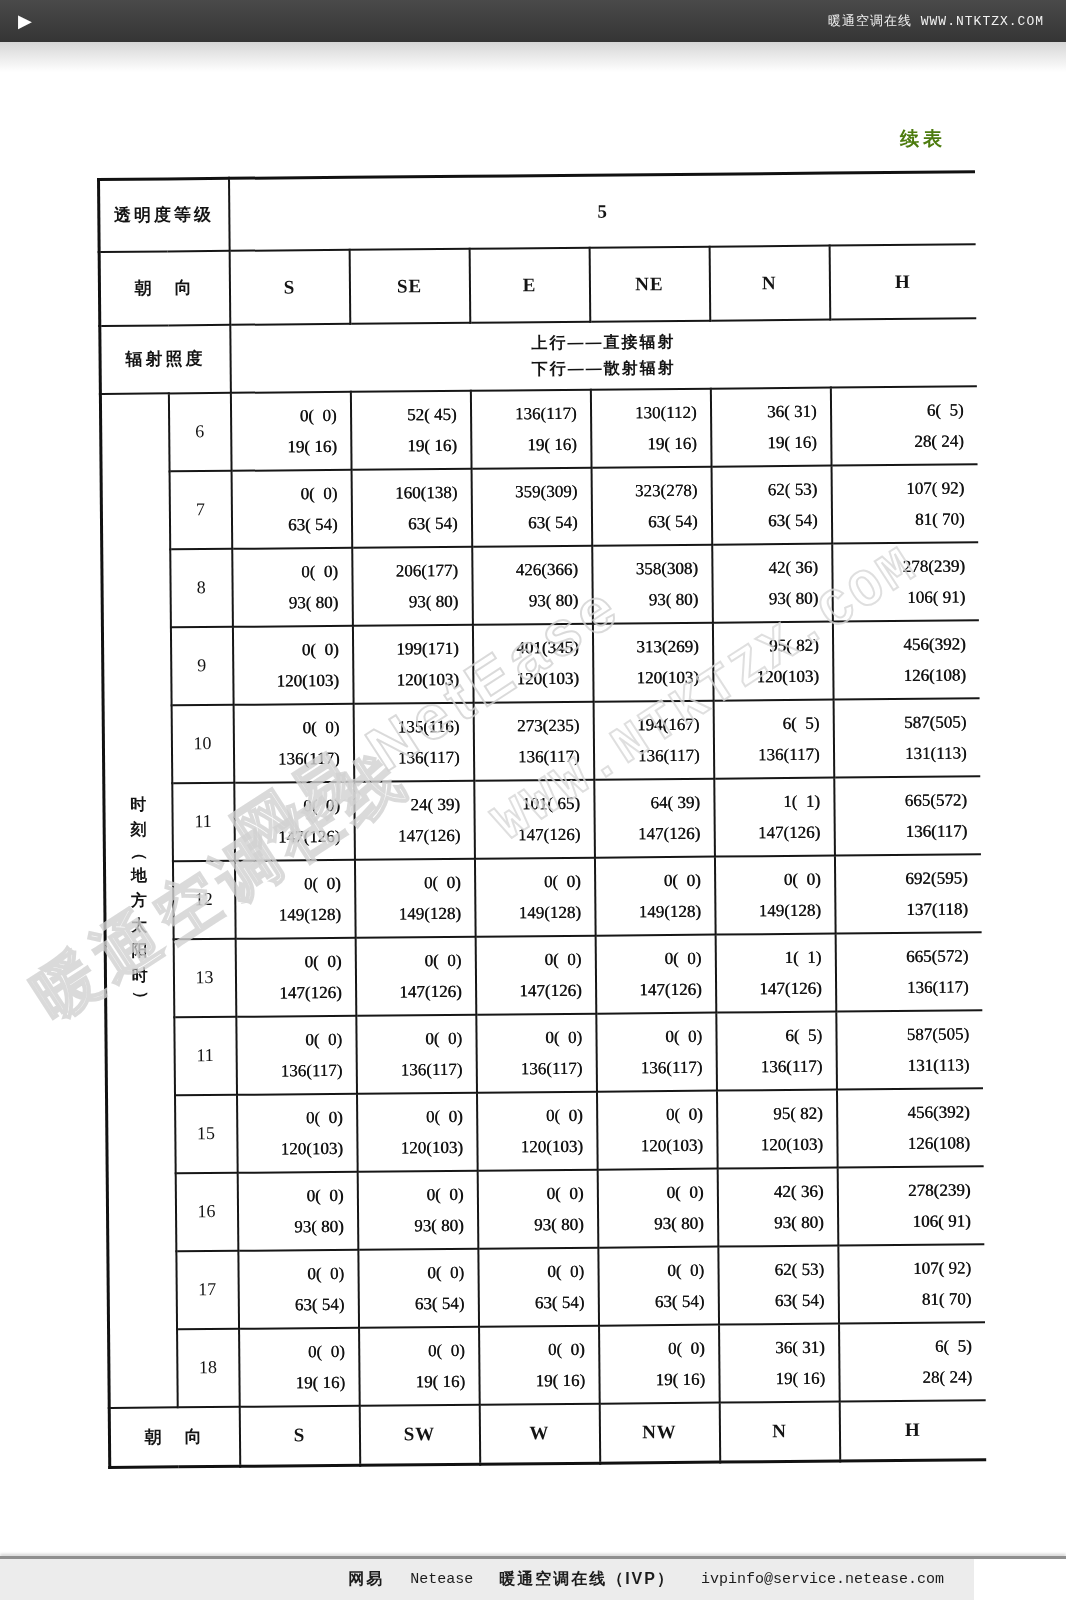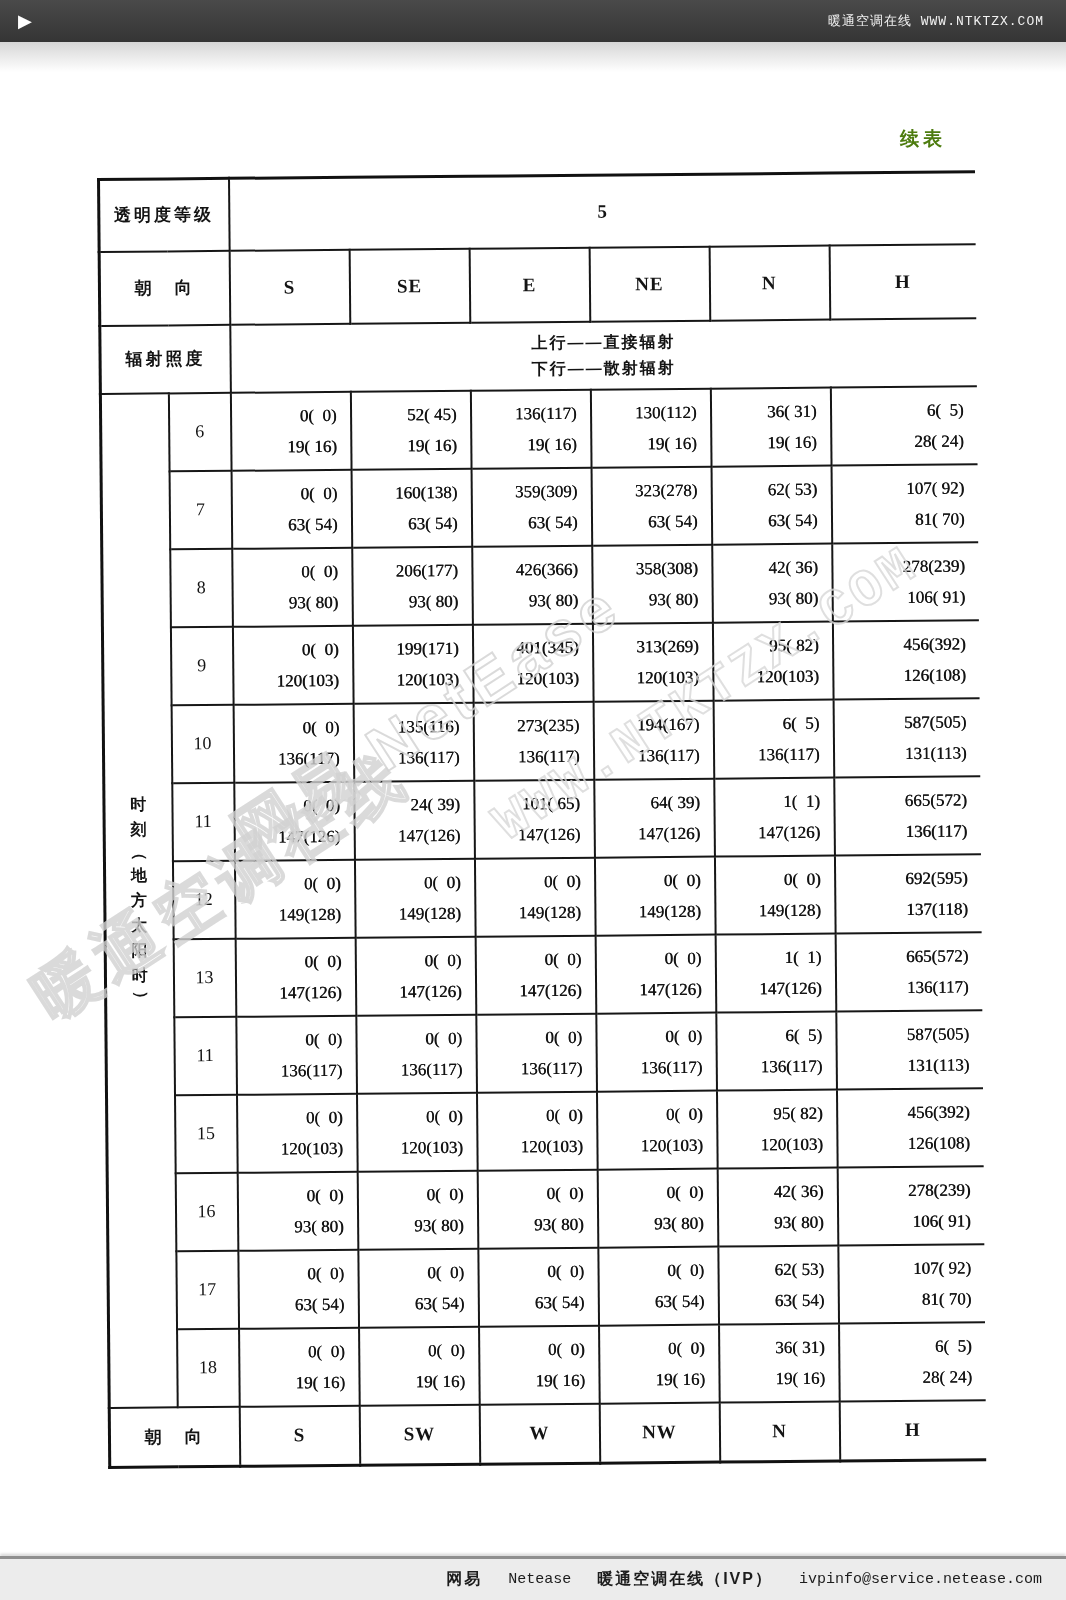--- a/index.html
+++ b/index.html
@@ -61,23 +61,23 @@
   .hour { text-align:center; font-size:18px;
           font-family:"Liberation Serif", serif; }
   td.num { text-align:right; padding-right:13px;
            font-family:"Liberation Serif", serif; font-size:17px; }
   td.num .line { white-space:pre; line-height:31px;
                  text-shadow:0.4px 0 0 #141414; }
 
   
   .footer-line { position:absolute; left:0; top:1556px; width:1066px; height:3px;
                  background:#8f8f8f; box-shadow:0 -2px 3px rgba(0,0,0,.18); }
-  .footer { position:absolute; left:0; top:1559px; width:1066px; height:41px;
+  .footer { position:absolute; left:0; top:1559px; width:974px; height:41px;
             background:#ececec; display:flex; align-items:center;
-            justify-content:flex-end; gap:26px; padding-right:24px;
+            justify-content:flex-end; gap:26px; padding-right:30px;
             color:#1c1c1c; font-size:16px; }
   .footer .zh { font-weight:700; letter-spacing:2px; }
   .footer .mono { font-family:Liberation Mono, monospace; font-size:15px; }
 </style>
 </head>
 <body>
 
 <div class="page">
 
   <header class="topbar">

